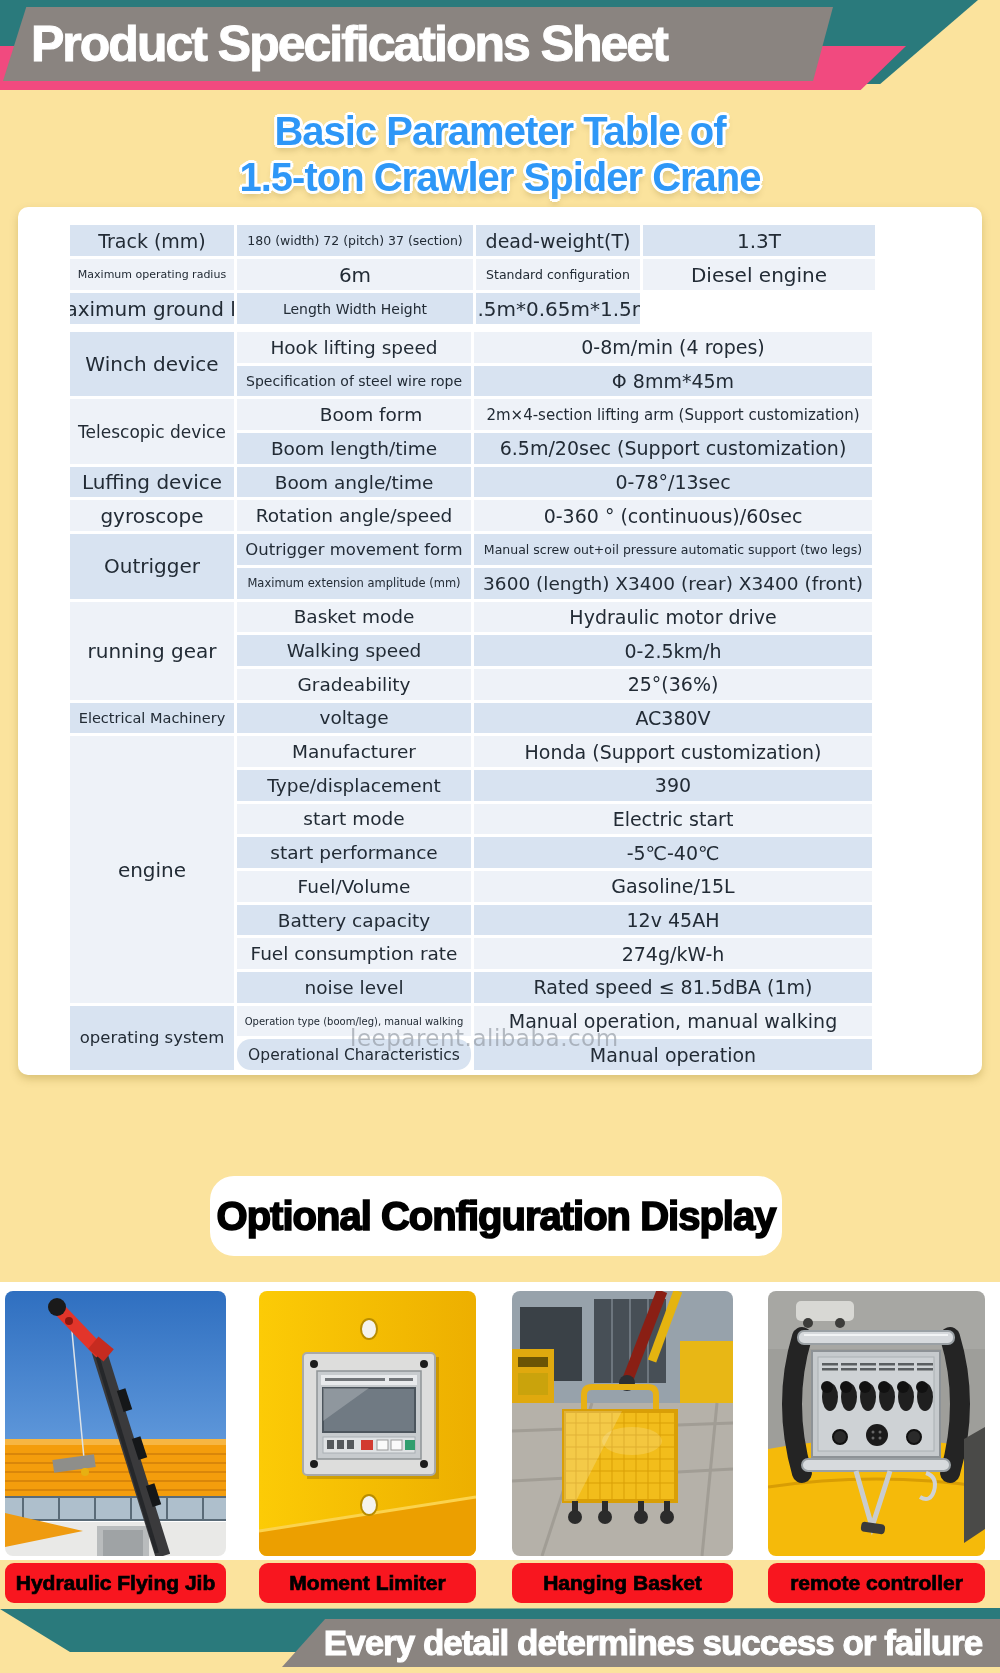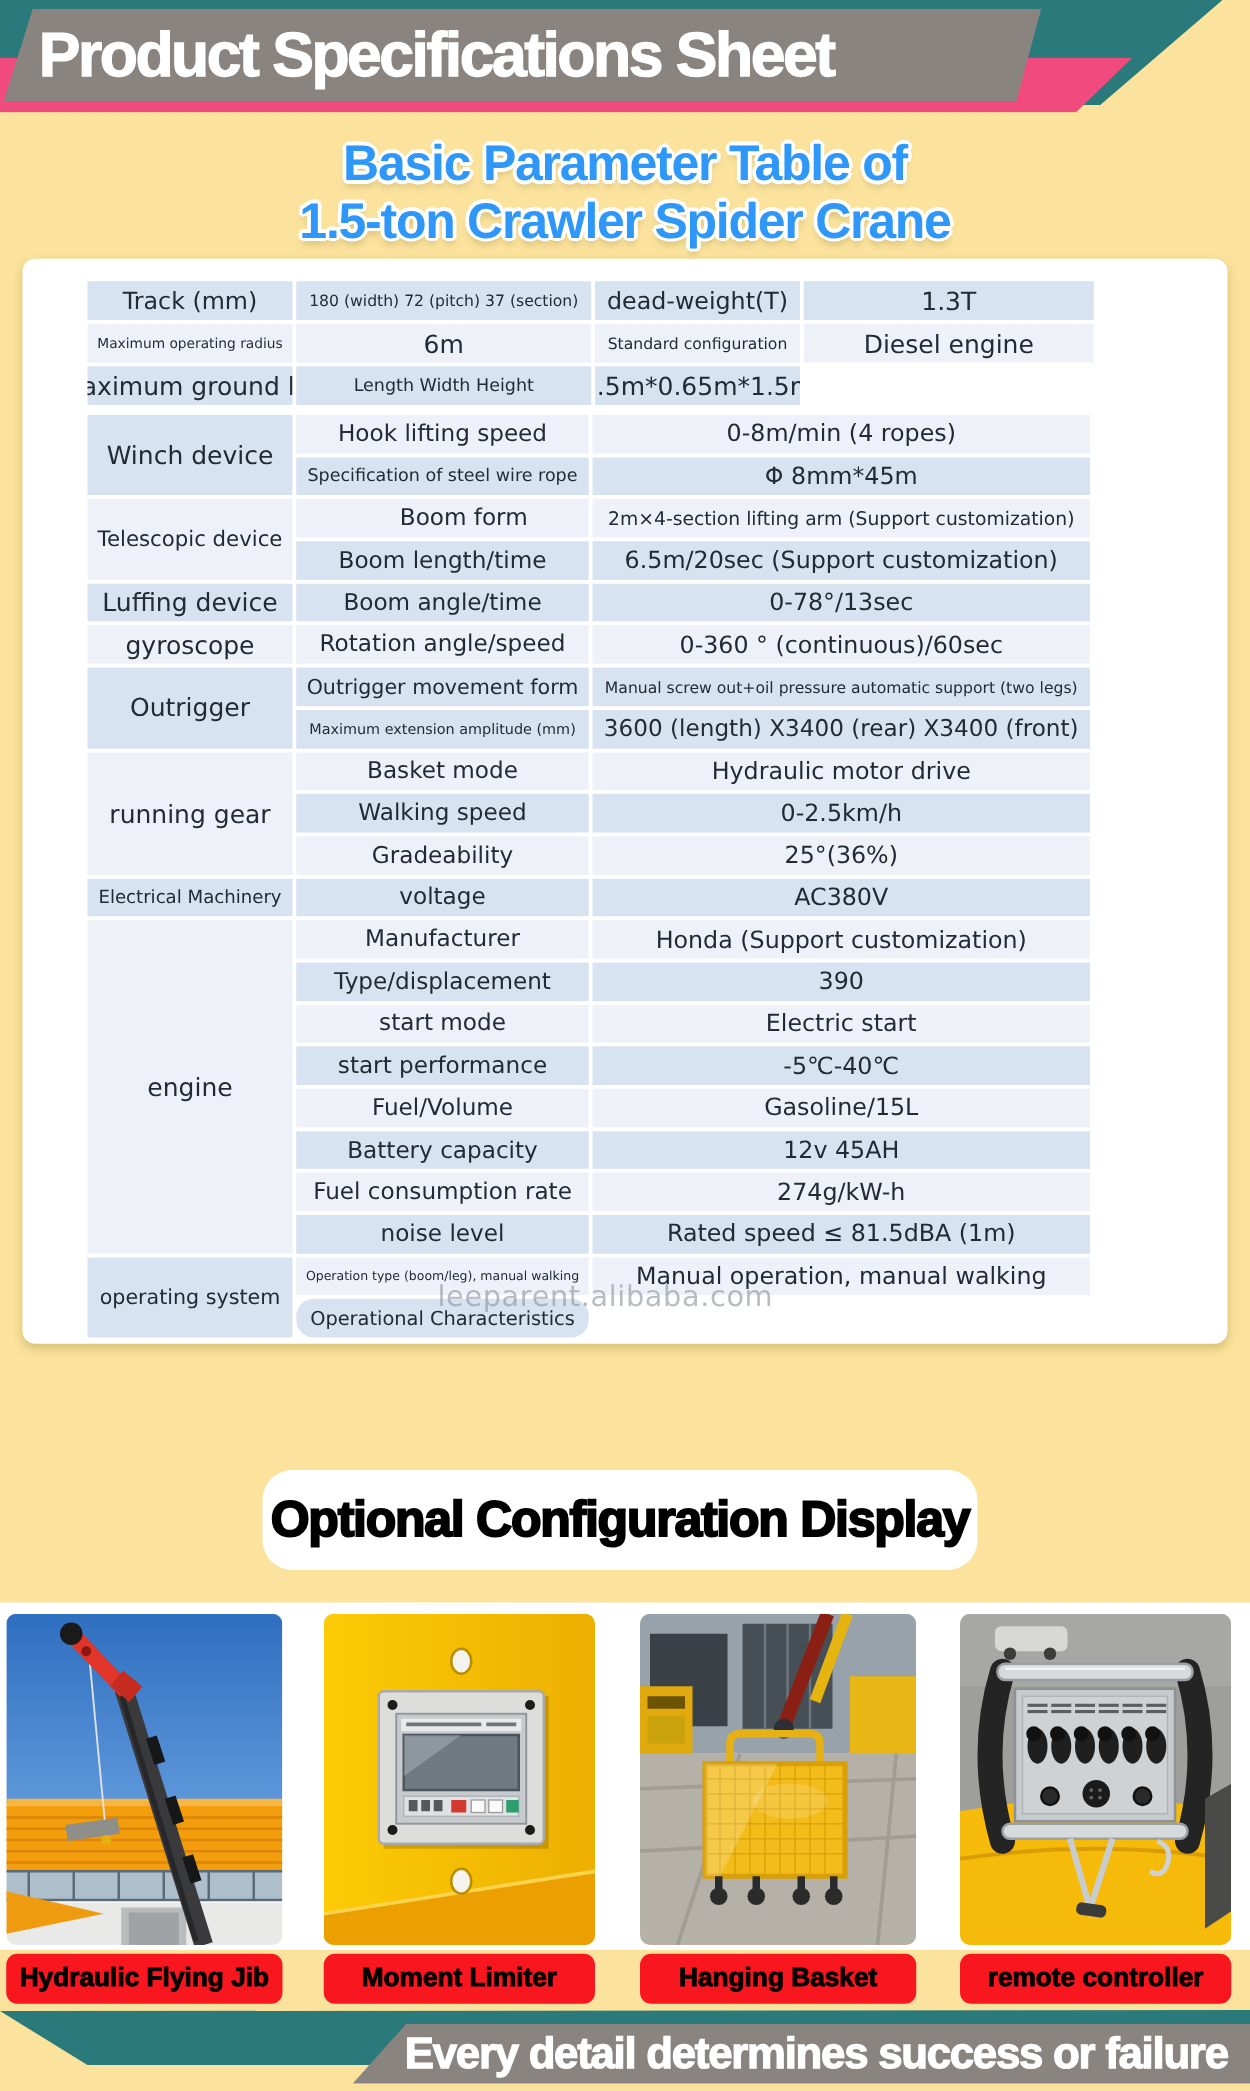--- a/index.html
+++ b/index.html
@@ -278,20 +278,23 @@
           <span>operating system</span>
         </div>
         <div class="cell c-param l" style="grid-area: 21 / 2; font-size: 10px;">
           <span>Operation type (boom/leg), manual walking</span>
         </div>
         <div class="cell c-val l" style="grid-area: 21 / 3;">
           <span>Manual operation, manual walking</span>
         </div>
         <div class="cell c-param d" style="grid-area: 22 / 2; font-size: 15.5px; border-radius: 14px;">
           <span>Operational Characteristics</span>
+        </div>
+        <div class="cell c-val d" style="grid-area: 22 / 3;">
+          <span>Manual operation</span>
         </div>
       </div>
     <div class="watermark">leeparent.alibaba.com</div>
   </div>
 
   <div class="opt-banner" style="font-size: 10px;">
     <span class="fit">Optional Configuration Display</span>
   </div>
   <div class="photo-band"></div>
 

